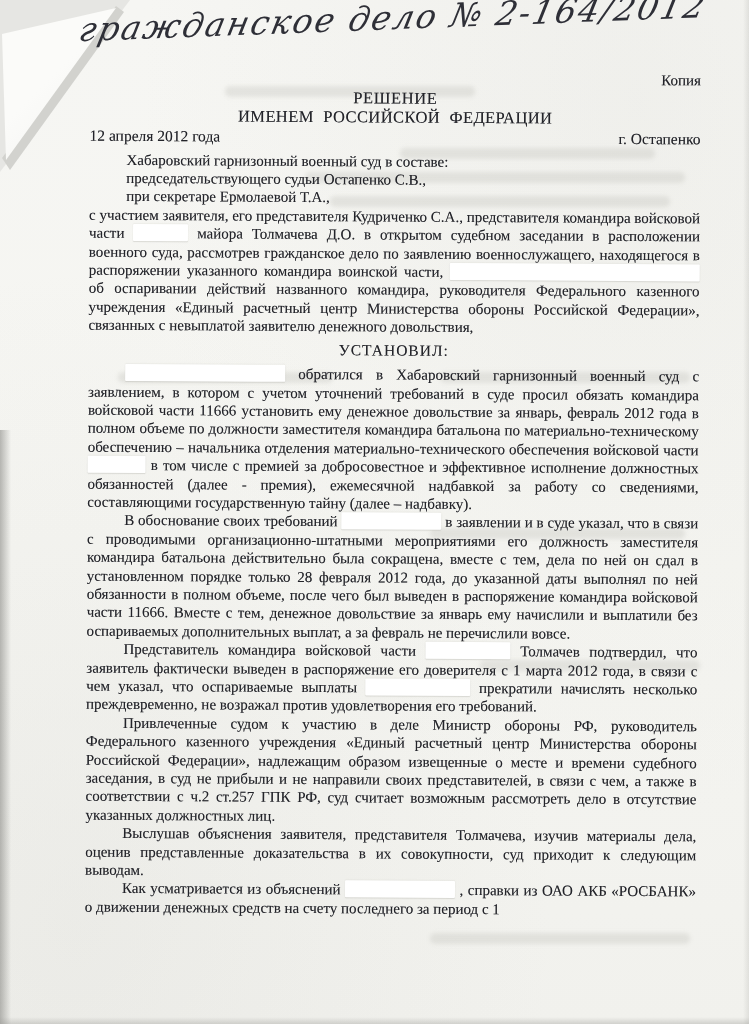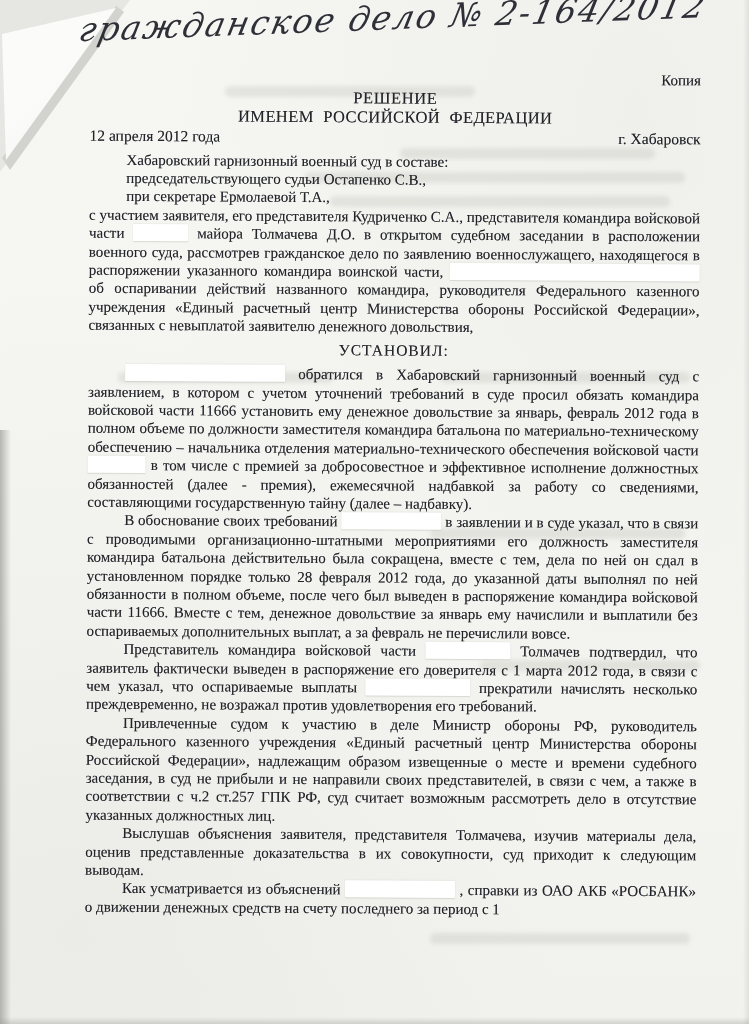--- a/index.html
+++ b/index.html
@@ -81,21 +81,21 @@
   <div class="ghost" style="left:430px;top:933px;width:260px"></div>
 
   <div class="handwriting">гражданское дело № 2-164/2012</div>
 
   <div class="content">
     <div class="copy">Копия</div>
     <div class="title">РЕШЕНИЕ</div>
     <div class="subtitle">ИМЕНЕМ  РОССИЙСКОЙ  ФЕДЕРАЦИИ</div>
     <div class="dateline">
       <span>12 апреля 2012 года</span>
-      <span>г. Хабаровск</span>
+      <span>г. Остапенко</span>
     </div>
     <div id="doc-body">
         <div class="para intro">Хабаровский гарнизонный военный суд в составе:</div>
         <div class="para intro">председательствующего судьи Остапенко С.В.,</div>
         <div class="para intro">при секретаре Ермолаевой Т.А.,</div>
         <div class="para">с участием заявителя, его представителя Кудриченко С.А., представителя командира войсковой части <span class="redact" style="width: 55px;"></span> майора Толмачева Д.О. в открытом судебном заседании в расположении военного суда, рассмотрев гражданское дело по заявлению военнослужащего, находящегося в распоряжении указанного командира воинской части, <span class="redact" style="width: 250px;"></span> об оспаривании действий названного командира, руководителя Федерального казенного учреждения «Единый расчетный центр Министерства обороны Российской Федерации», связанных с невыплатой заявителю денежного довольствия,</div>
         <div class="para heading">УСТАНОВИЛ:</div>
         <div class="para indent"><span class="redact" style="width: 160px;"></span> обратился в Хабаровский гарнизонный военный суд с заявлением, в котором с учетом уточнений требований в суде просил обязать командира войсковой части 11666 установить ему денежное довольствие за январь, февраль 2012 года в полном объеме по должности заместителя командира батальона по материально-техническому обеспечению – начальника отделения материально-технического обеспечения войсковой части <span class="redact" style="width: 58px;"></span> в том числе с премией за добросовестное и эффективное исполнение должностных обязанностей (далее - премия), ежемесячной надбавкой за работу со сведениями, составляющими государственную тайну (далее – надбавку).</div>
         <div class="para indent">В обоснование своих требований <span class="redact" style="width: 100px;"></span> в заявлении и в суде указал, что в связи с проводимыми организационно-штатными мероприятиями его должность заместителя командира батальона действительно была сокращена, вместе с тем, дела по ней он сдал в установленном порядке только 28 февраля 2012 года, до указанной даты выполнял по ней обязанности в полном объеме, после чего был выведен в распоряжение командира войсковой части 11666. Вместе с тем, денежное довольствие за январь ему начислили и выплатили без оспариваемых дополнительных выплат, а за февраль не перечислили вовсе.</div>
         <div class="para indent">Представитель командира войсковой части <span class="redact" style="width: 85px;"></span> Толмачев подтвердил, что заявитель фактически выведен в распоряжение его доверителя с 1 марта 2012 года, в связи с чем указал, что оспариваемые выплаты <span class="redact" style="width: 105px;"></span> прекратили начислять несколько преждевременно, не возражал против удовлетворения его требований.</div>

